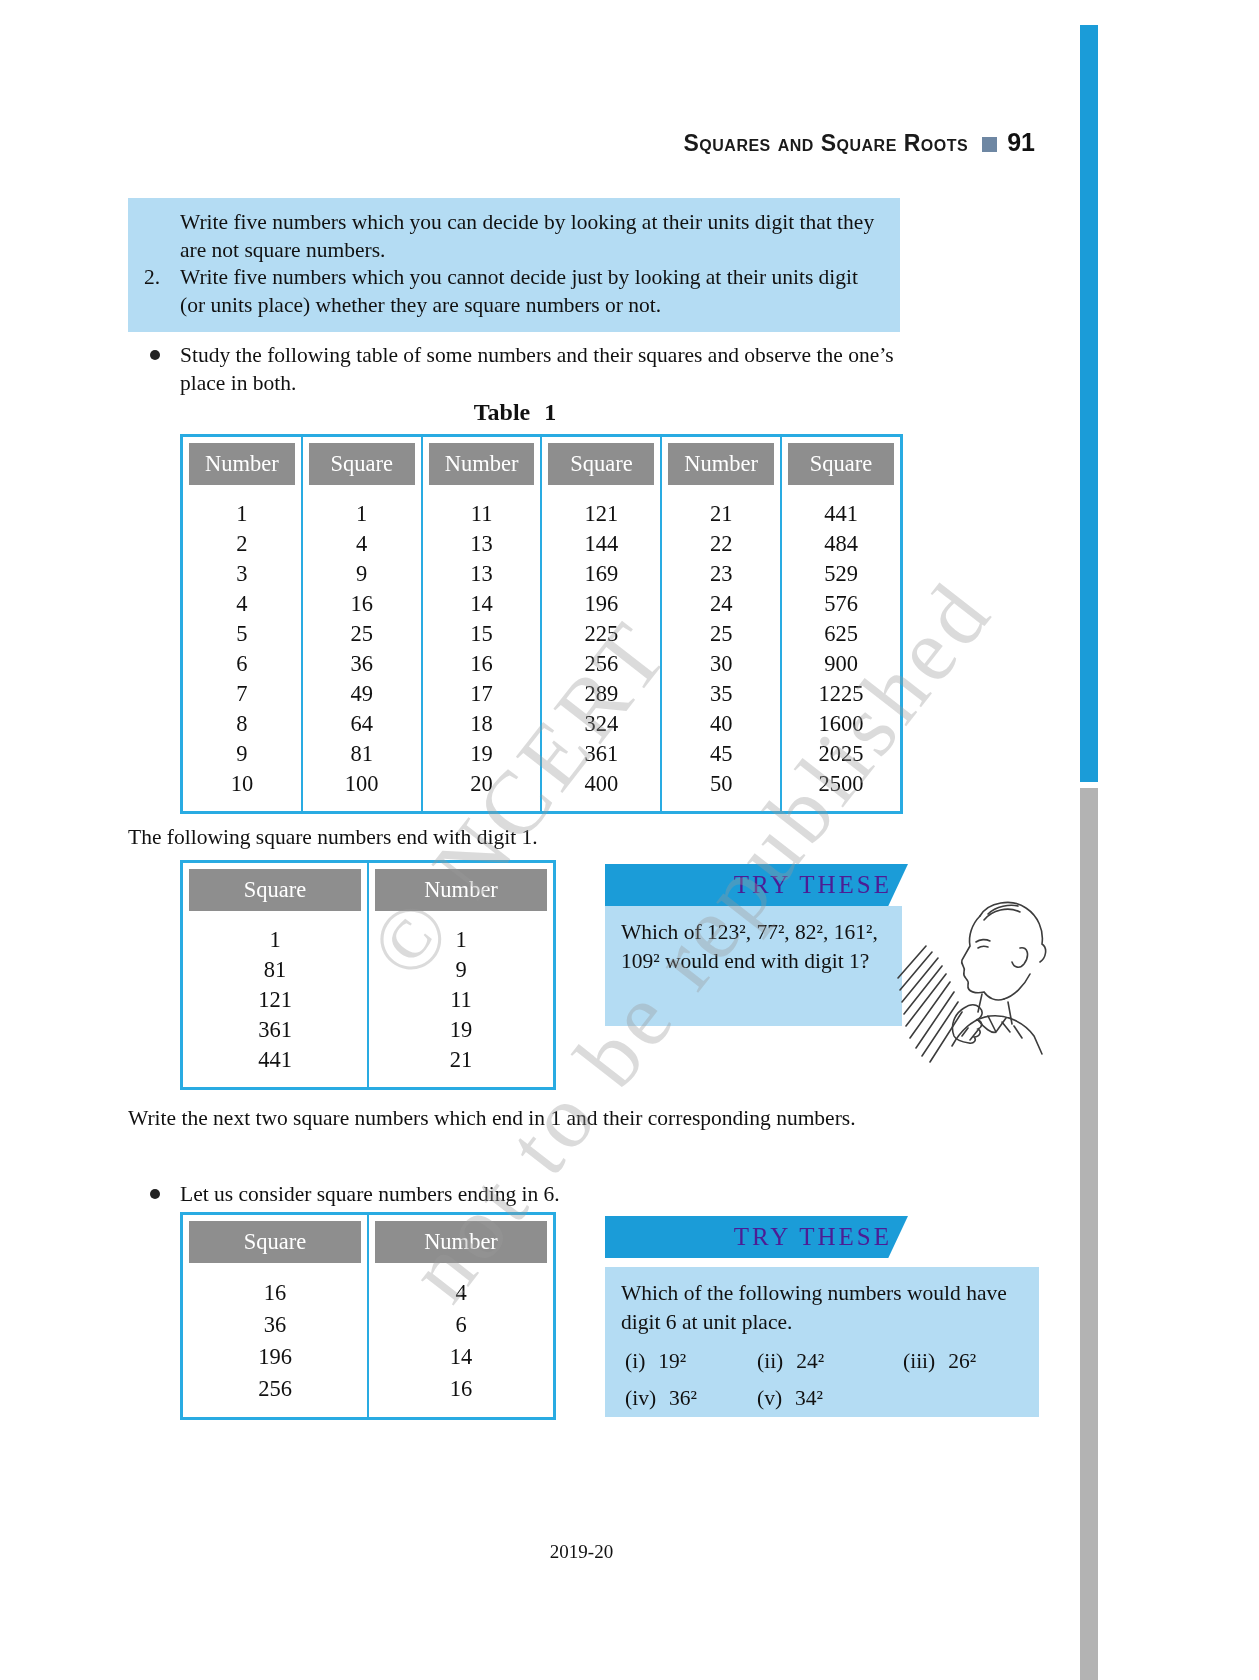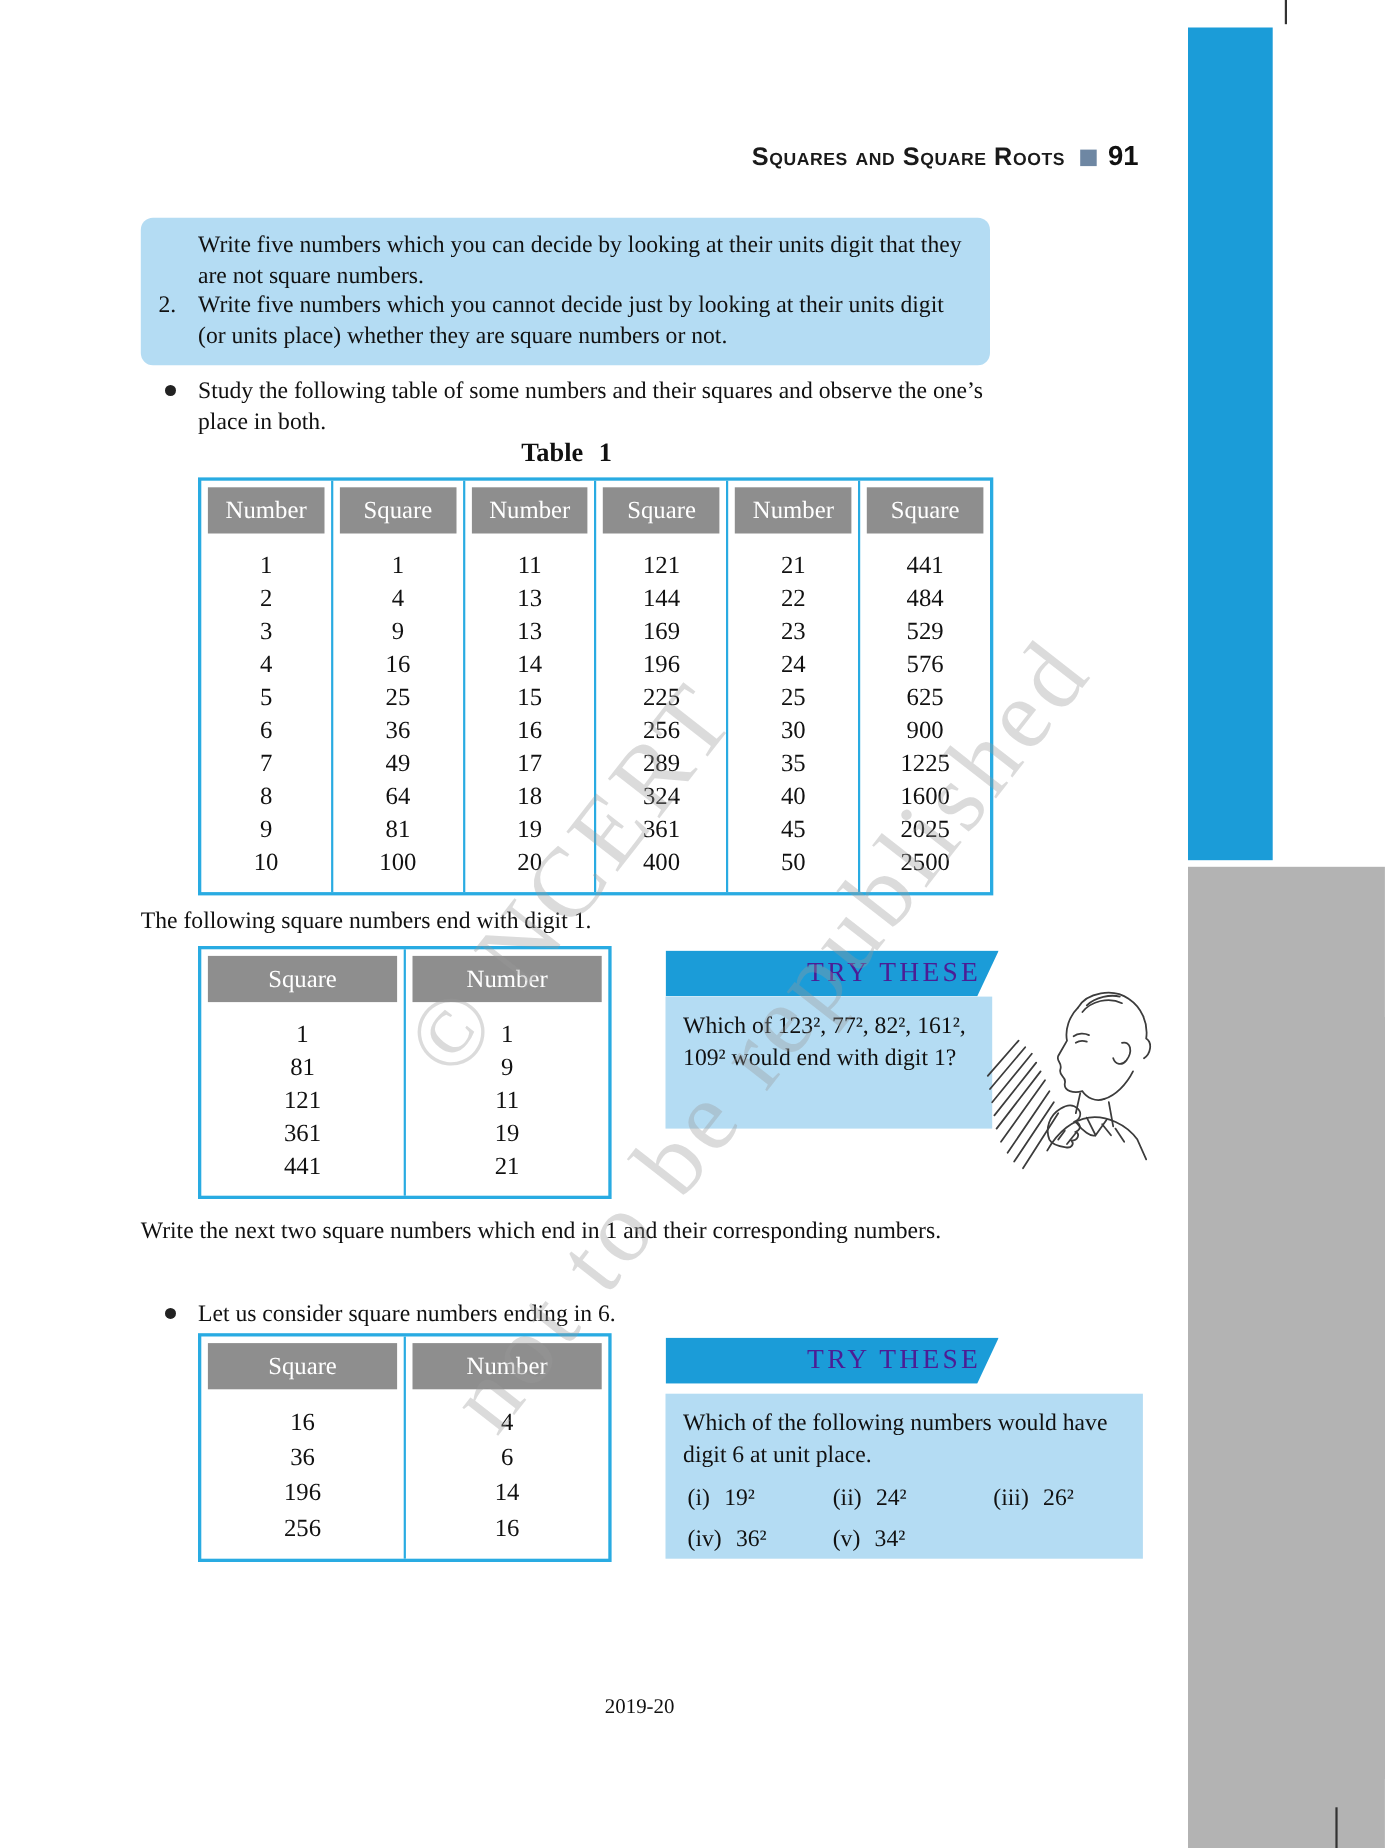--- a/index.html
+++ b/index.html
@@ -1,17 +1,17 @@
 <!DOCTYPE html>
 <html style="--accent-blue: #1b9cd8; --light-blue: #b4dcf3; --table-border: #29abe2; --table-header-gray: #8e8e8e; --side-gray: #b3b3b3; --header-square: #6e87a3; --watermark-gray: #9a9a9a;"><head>
 <meta charset="utf-8">
 <style>
   html,body { margin:0; padding:0; background:#ffffff; }
   .page {
-    position:relative; width:1259px; height:1680px; background:#ffffff;
+    position:relative; width:1098px; height:1680px; background:#ffffff;
     font-family:"Liberation Serif", serif; color:#111; overflow:hidden;
   }
 
   
   .blue-bar { position:absolute; left:1080px; top:25px; width:77px; height:757px;
     background:var(--accent-blue,#1b9cd8); }
   .gray-bar { position:absolute; left:1080px; top:788px; width:179px; height:892px;
     background:var(--side-gray,#b3b3b3); }
   .crop-mark { position:absolute; width:2px; background:#333; }
   .crop-top { left:1168px; top:0; height:22px; }
@@ -21,21 +21,21 @@
   .page-header { position:absolute; top:128px; left:128px; width:907px; text-align:right;
     font-family:"Liberation Sans", sans-serif; }
   .chapter-title { font-variant:small-caps; font-size:23px; letter-spacing:0.5px; color:#1a1a1a; font-weight:600; }
   .header-square { display:inline-block; width:15px; height:15px; background:var(--header-square,#6e87a3);
     margin:0 10px 0 14px; vertical-align:-1px; }
   .page-number { font-size:25px; font-weight:bold; }
 
   
   .exercise-box { position:absolute; left:128px; top:198px; width:772px; box-sizing:border-box;
     background:var(--light-blue,#b4dcf3); padding:11px 18px 13px 16px;
-    font-size:21.5px; line-height:27.5px;border-radius:11px; }
+    font-size:21.5px; line-height:27.5px; }
   .ex-row { display:flex; }
   .ex-num { width:36px; flex:none; }
   .ex-text { flex:1; }
 
   
   .bullet-row { position:absolute; display:flex; font-size:21.5px; line-height:28px; }
   #bullet1 { left:150px; top:341px; width:765px; }
   #bullet2 { left:150px; top:1180px; width:765px; }
   .dot { width:10px; height:10px; border-radius:50%; background:#222; flex:none; margin:9px 20px 0 0; }
 

